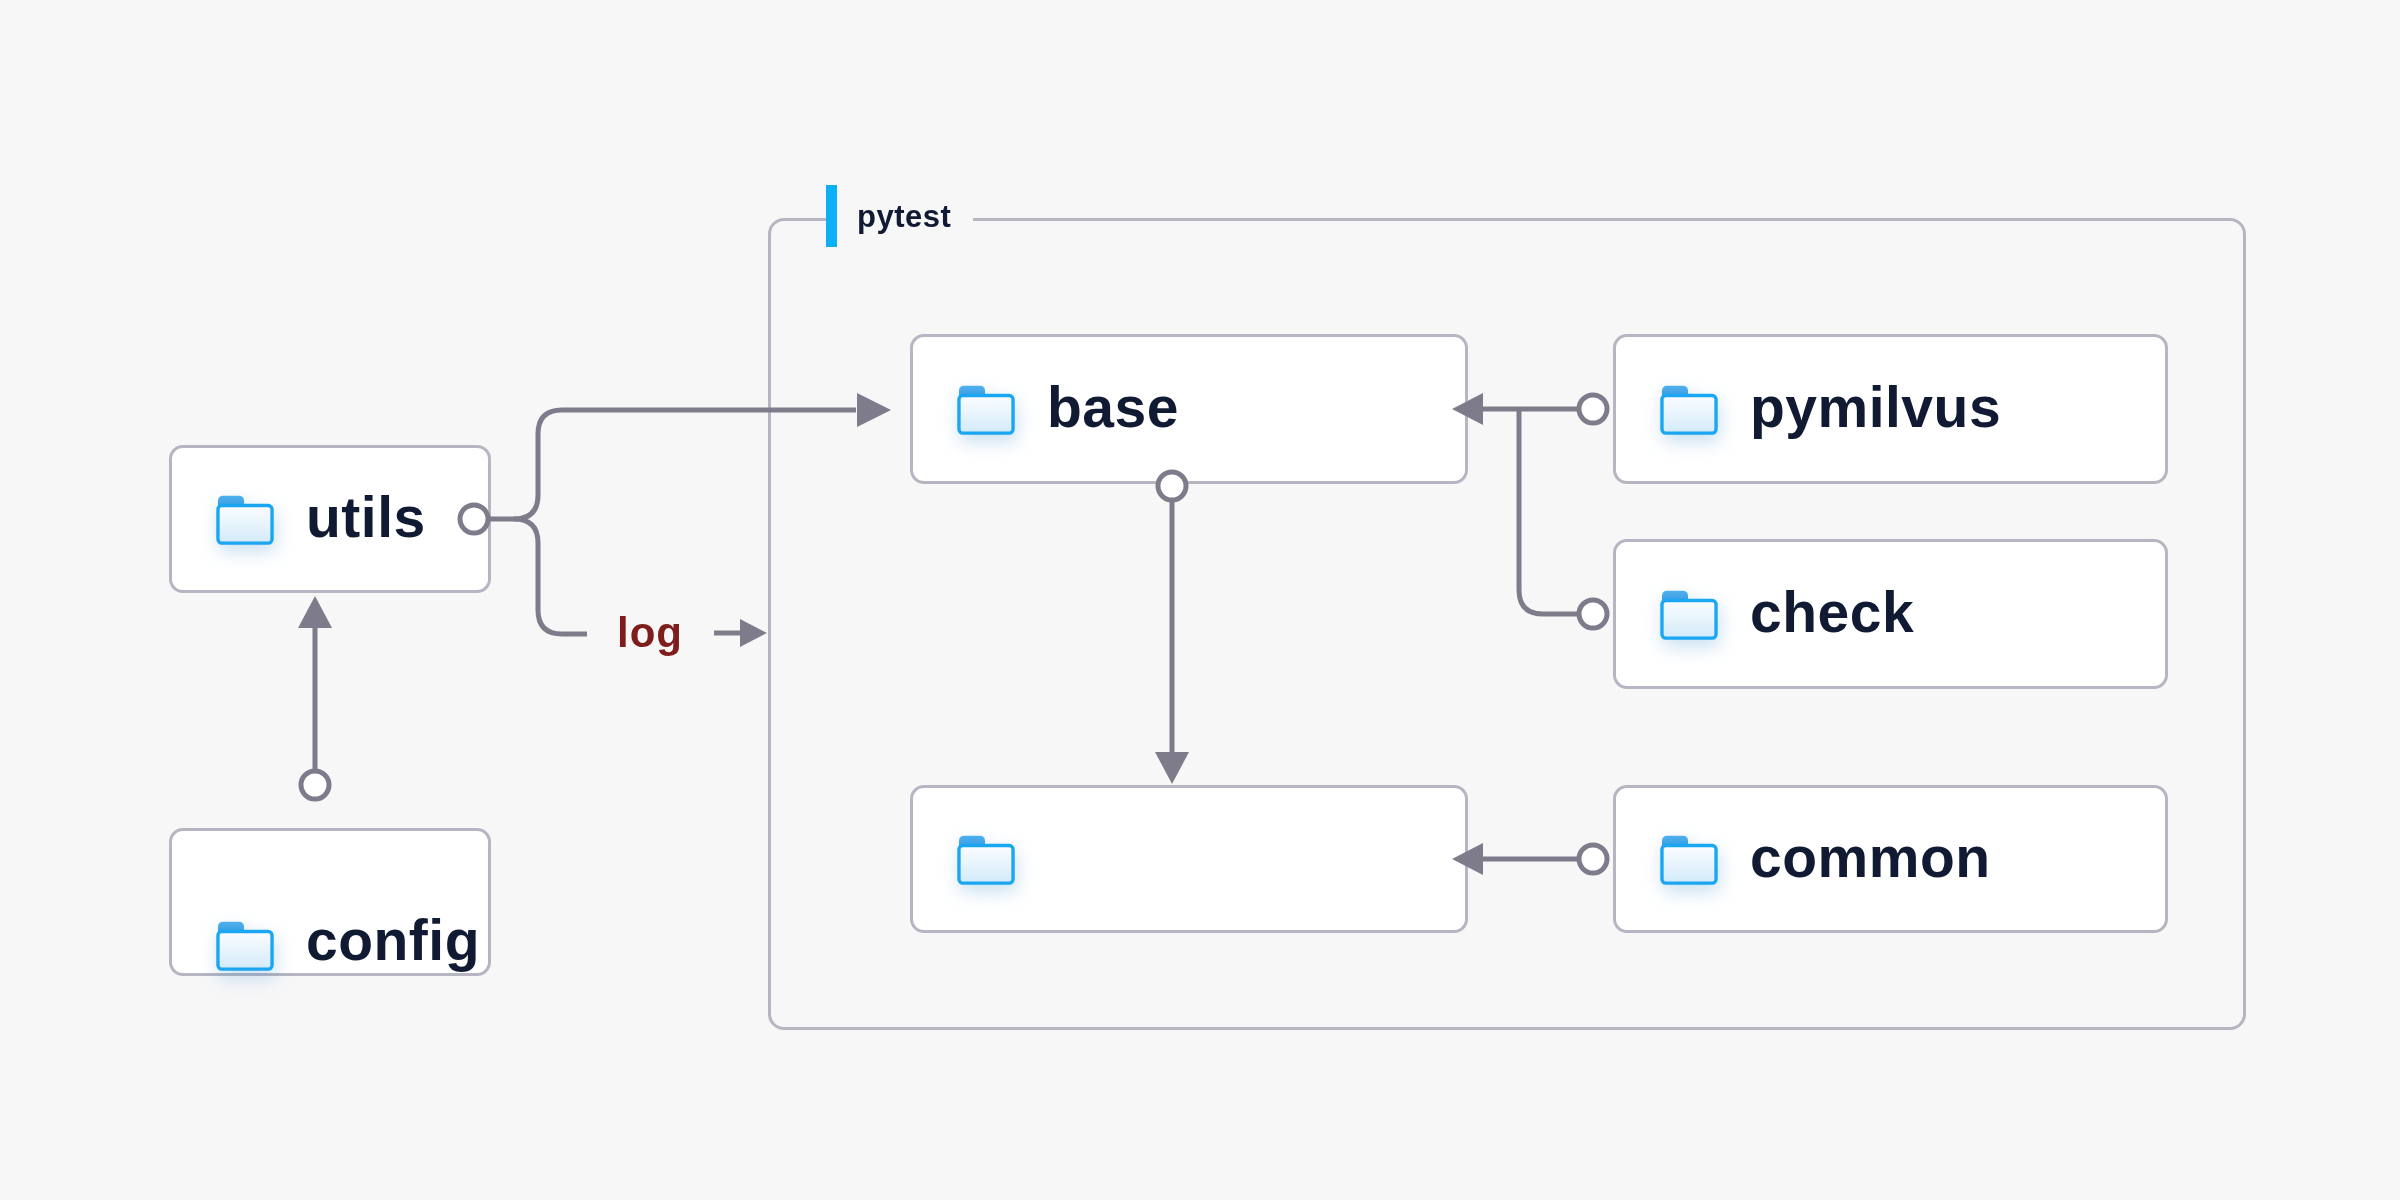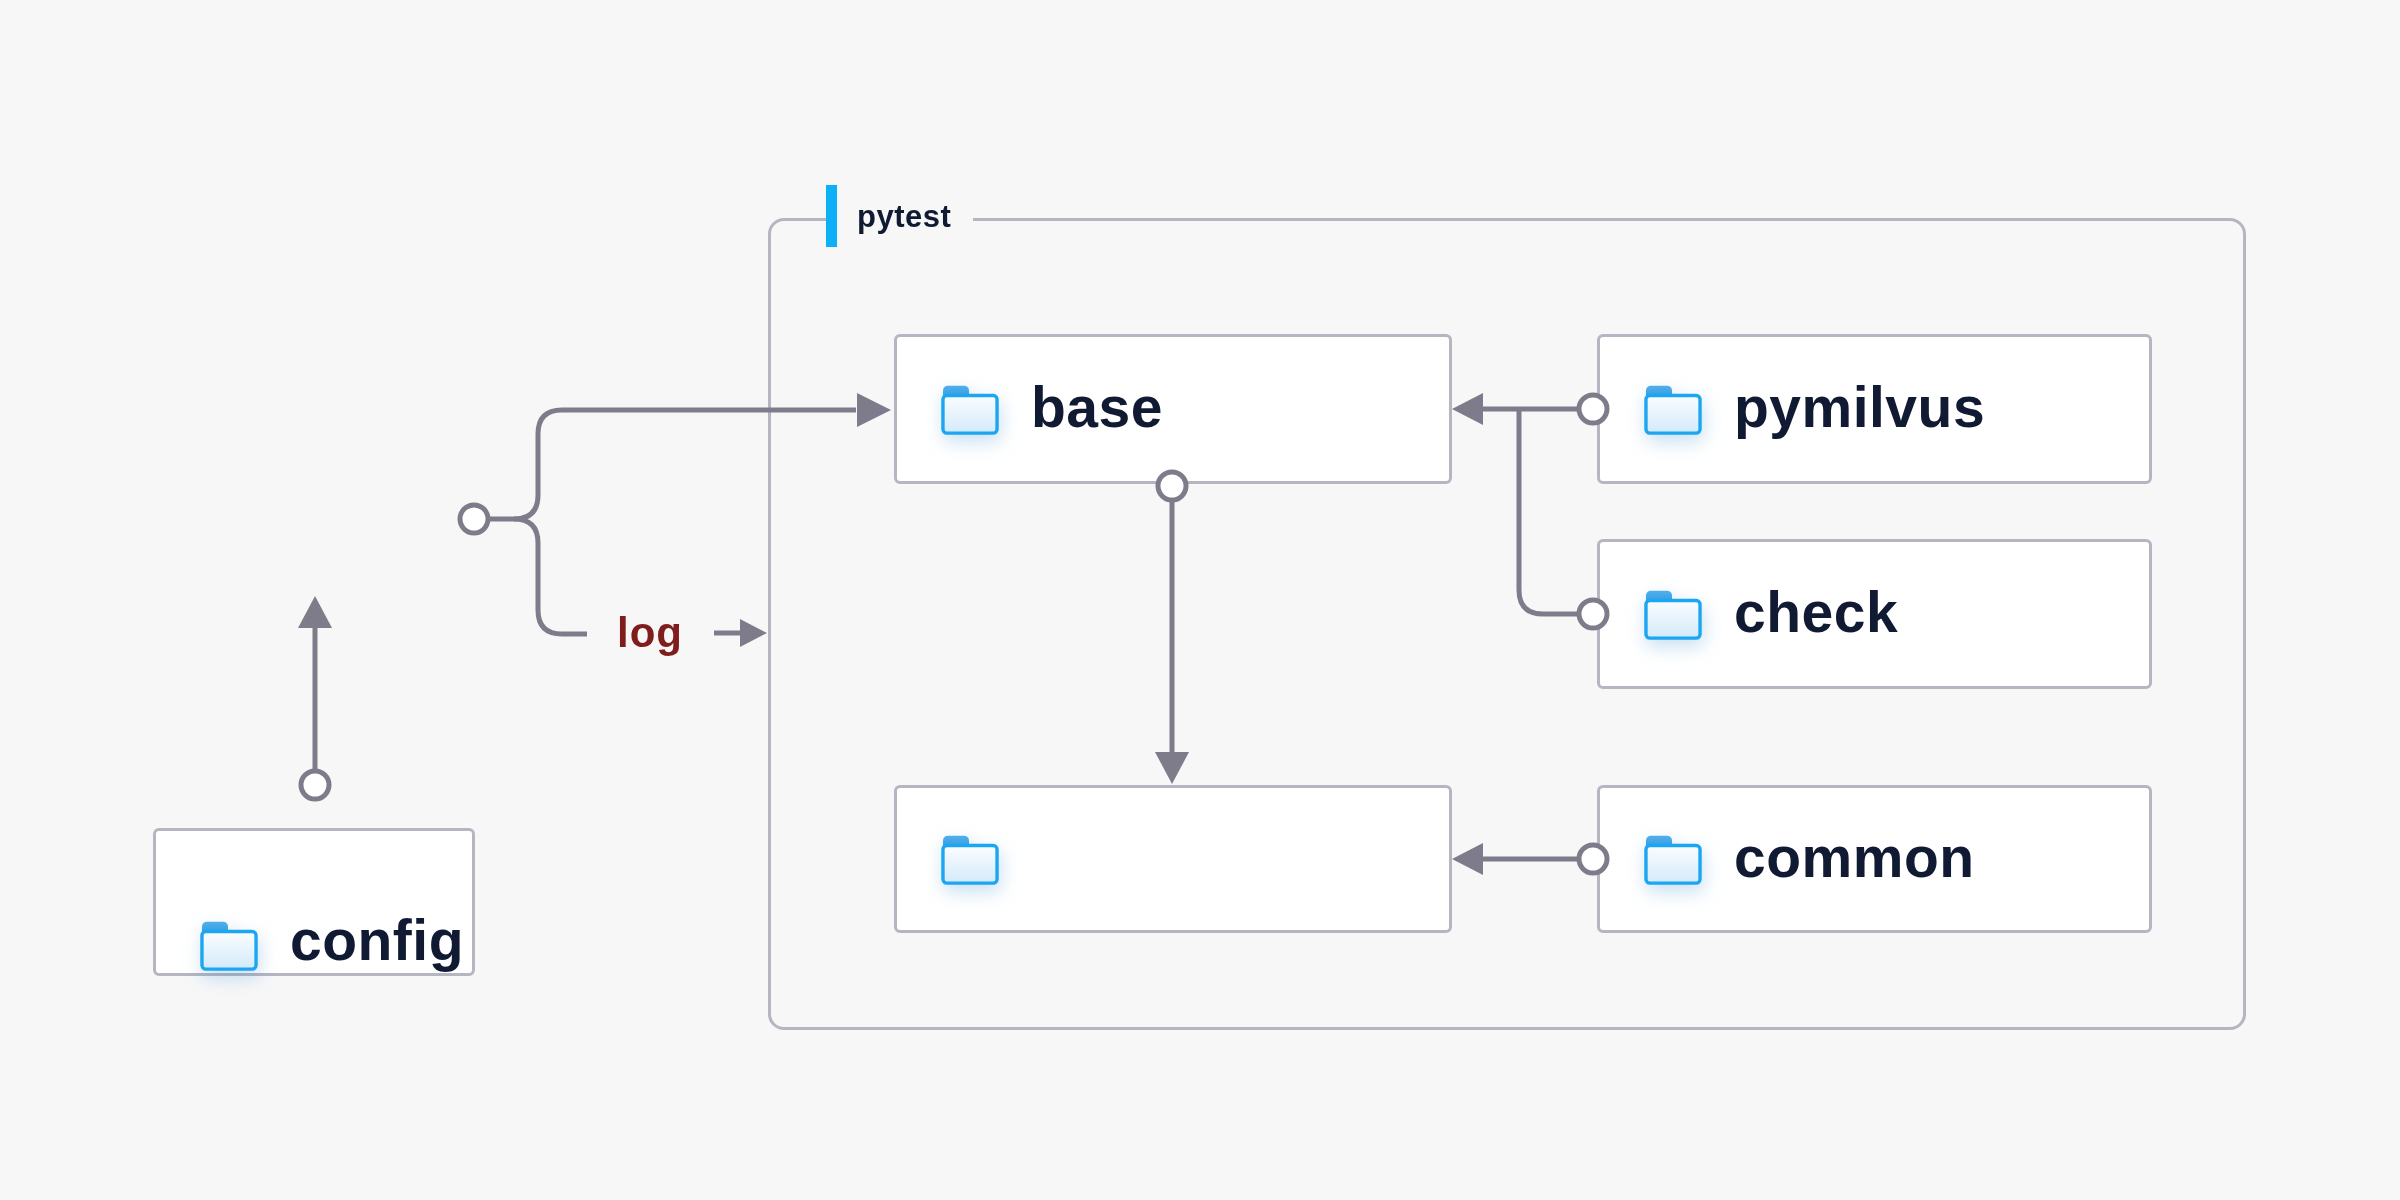--- a/index.html
+++ b/index.html
@@ -34,24 +34,25 @@
   .group-title{
     font-size:31px;font-weight:700;color:#101a32;
     letter-spacing:0.5px;
     line-height:1;
     padding-right:8px;
   }
   .node{
     position:absolute;
     background:#ffffff;
     border:3px solid #b6b5c2;
-    border-radius:6px;
+    border-radius:14px;
     box-sizing:border-box;
     display:flex;align-items:center;
     padding-left:42px;
+    margin-left:16px;
   }
   .node .folder{
     width:62px;height:56px;
     margin-right:30px;
     flex:0 0 auto;
     filter:drop-shadow(2px 7px 9px rgba(40,130,200,0.25));
   }
   .node .label{
     font-size:57px;font-weight:700;color:#101a32;
     letter-spacing:0.5px;
@@ -84,20 +85,27 @@
 <body>
 
 <div class="canvas">
 
   <div class="group-box"></div>
   <div class="group-label">
     <span class="accent-bar"></span>
     <span class="group-title">pytest</span>
   </div>
 
+  <div class="node n-utils">
+    <svg class="folder" viewBox="0 0 64 58">
+      <rect x="4" y="5" width="27" height="18" rx="5" fill="url(#tabGrad)"></rect>
+      <rect x="4" y="15" width="56" height="39" rx="4" fill="url(#bodyGrad)" stroke="#1ba6f1" stroke-width="3.5"></rect>
+    </svg>
+    <span class="label">utils</span>
+  </div>
 
   <div class="node n-config">
     <svg class="folder" viewBox="0 0 64 58">
       <rect x="4" y="5" width="27" height="18" rx="5" fill="url(#tabGrad)"></rect>
       <rect x="4" y="15" width="56" height="39" rx="4" fill="url(#bodyGrad)" stroke="#1ba6f1" stroke-width="3.5"></rect>
     </svg>
     <span class="label">config</span>
   </div>
 
   <div class="node n-base">

